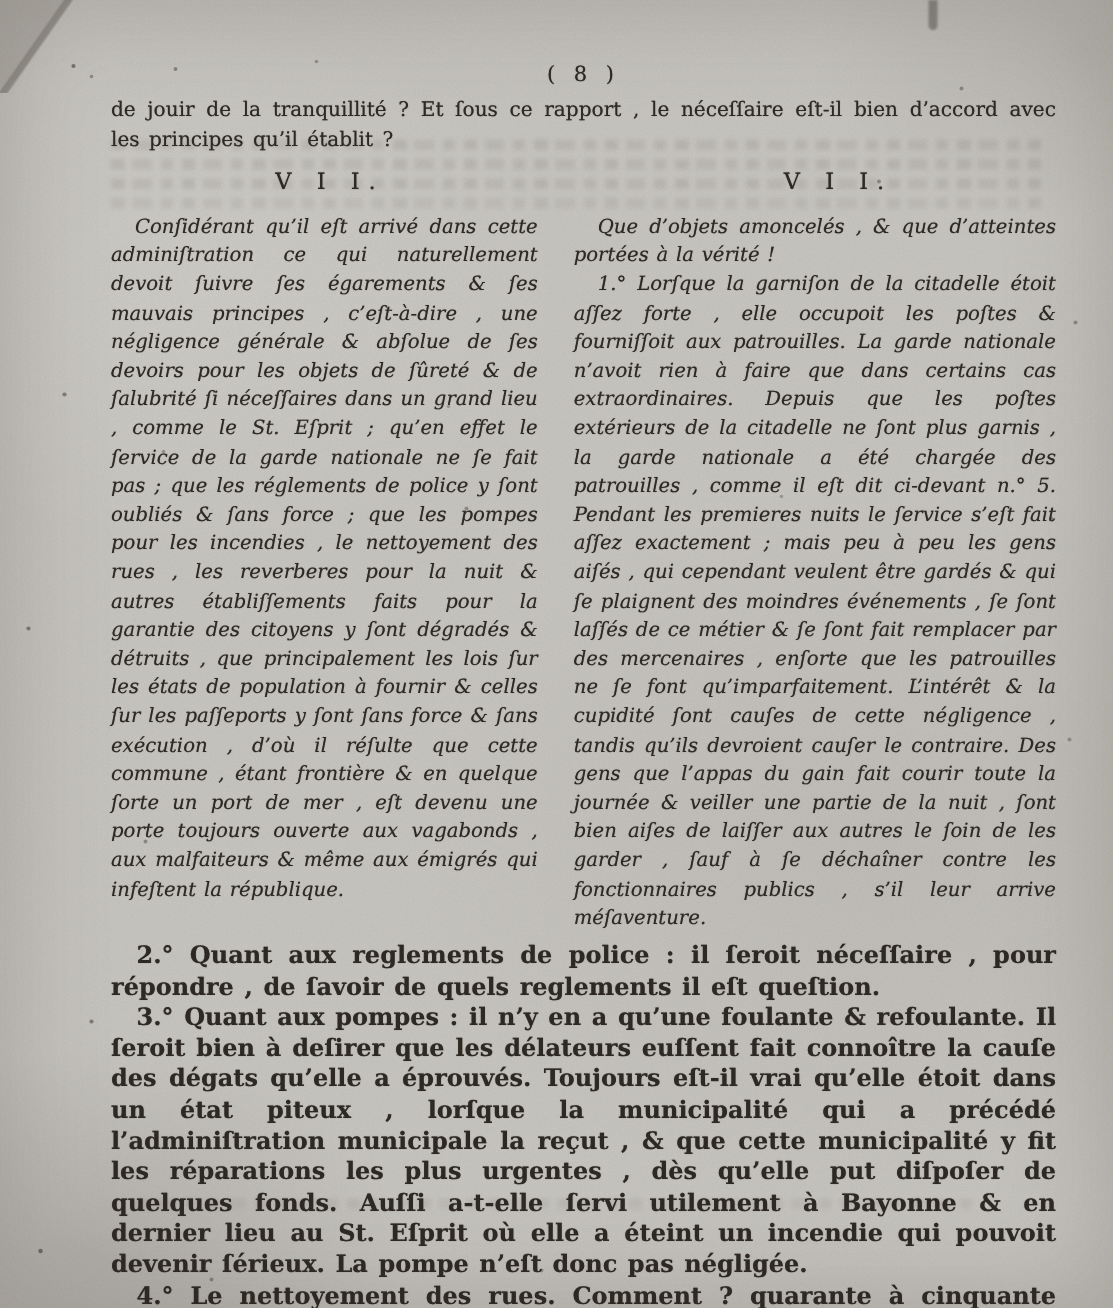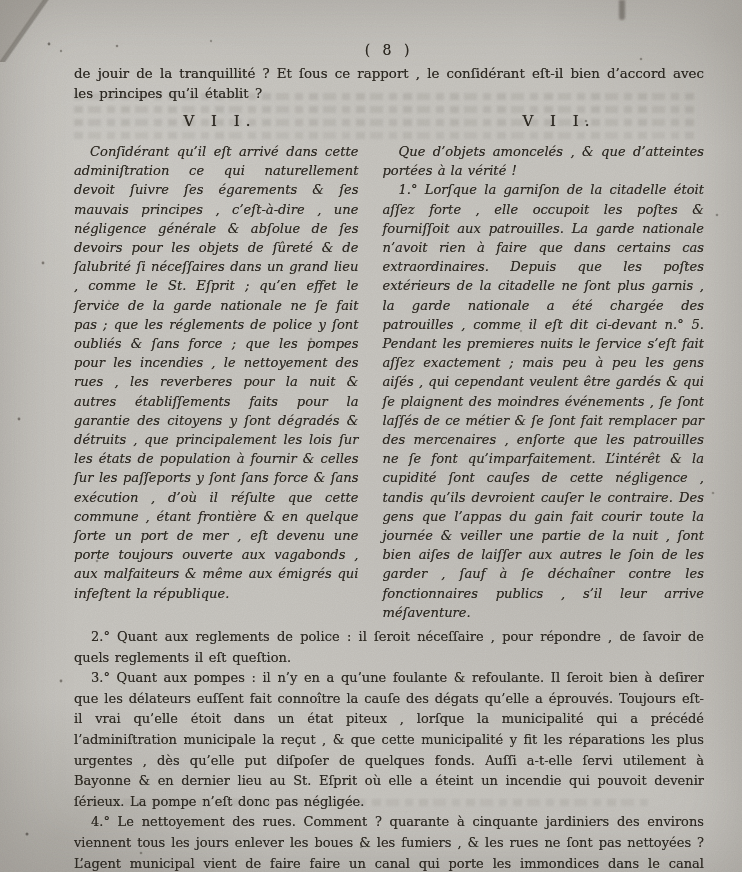--- a/index.html
+++ b/index.html
@@ -26,22 +26,22 @@
     text-shadow:0 0 .7px rgba(46,42,35,.8);}
   .hcell.left{width:292px;}
   .hcell.right{flex:1;}
   .cols{display:flex;gap:24px;margin-top:12px;}
   .col{font-size:13.1px;line-height:19.2px;text-align:justify;
     text-shadow:0 0 .6px rgba(46,42,35,.6);word-spacing:1px;}
   .col.left{width:292px;font-style:italic;}
   .col.right{width:330px;font-style:italic;}
   .col p{margin:0;text-indent:16px;}
   .bottom{margin-top:5px;}
-  .bottom p{margin:0;font-size:13px;line-height:20.6px;text-align:justify;
-    text-indent:17px;text-shadow:0 0 .6px rgba(46,42,35,.6);word-spacing:1.5px;}
+  .bottom p{margin:0;font-size:16px;line-height:20.6px;text-align:justify;
+    text-indent:17px;text-shadow:0 0 .6px rgba(46,42,35,.6);word-spacing:1.5px;font-weight:bold;}
   
   .ghost{position:absolute;height:7px;opacity:.38;filter:blur(1.3px);pointer-events:none;
     background-image:repeating-linear-gradient(90deg,
       rgba(99,94,85,.38) 0 9px, transparent 9px 14px,
       rgba(99,94,85,.30) 14px 27px, transparent 27px 33px,
       rgba(99,94,85,.34) 33px 41px, transparent 41px 47px);}
   .g1{left:74px;top:93px;width:622px;}
   .g2{left:74px;top:106px;width:622px;}
   .g3{left:74px;top:119px;width:622px;}
   .g4{left:74px;top:132px;width:622px;opacity:.3;}
@@ -77,21 +77,21 @@
   <div class="ghost g4"></div>
   <div class="ghost g5"></div>
   <div class="corner-fold"></div>
   <div class="nick-top"></div>
   <div class="specks"></div>
 
   <div class="content">
 
     <div class="pagenum">( 8 )</div>
 
-    <div class="intro">de jouir de la tranquillité ? Et ſous ce rapport , le conſidérant eſt-il bien d’accord avec les principes qu’il établit ?</div>
+    <div class="intro">de jouir de la tranquillité ? Et ſous ce rapport , le néceſſaire eſt-il bien d’accord avec les principes qu’il établit ?</div>
 
     <div class="headrow">
       <div class="hcell left">V I I.</div>
       <div class="hcell right">V I I.</div>
     </div>
 
     <div class="cols">
       <div class="col left">
         <p>Conſidérant qu’il eſt arrivé dans cette adminiſtration ce qui naturellement devoit ſuivre ſes égarements &amp; ſes mauvais principes , c’eſt-à-dire , une négligence générale &amp; abſolue de ſes devoirs pour les objets de ſûreté &amp; de ſalubrité ſi néceſſaires dans un grand lieu , comme le St. Eſprit ; qu’en effet le ſervice de la garde nationale ne ſe fait pas ; que les réglements de police y ſont oubliés &amp; ſans force ; que les pompes pour les incendies , le nettoyement des rues , les reverberes pour la nuit &amp; autres établiſſements faits pour la garantie des citoyens y ſont dégradés &amp; détruits , que principalement les lois ſur les états de population à fournir &amp; celles ſur les paſſeports y ſont ſans force &amp; ſans exécution , d’où il réſulte que cette commune , étant frontière &amp; en quelque ſorte un port de mer , eſt devenu une porte toujours ouverte aux vagabonds , aux malfaiteurs &amp; même aux émigrés qui infeſtent la république.</p>
       </div>

